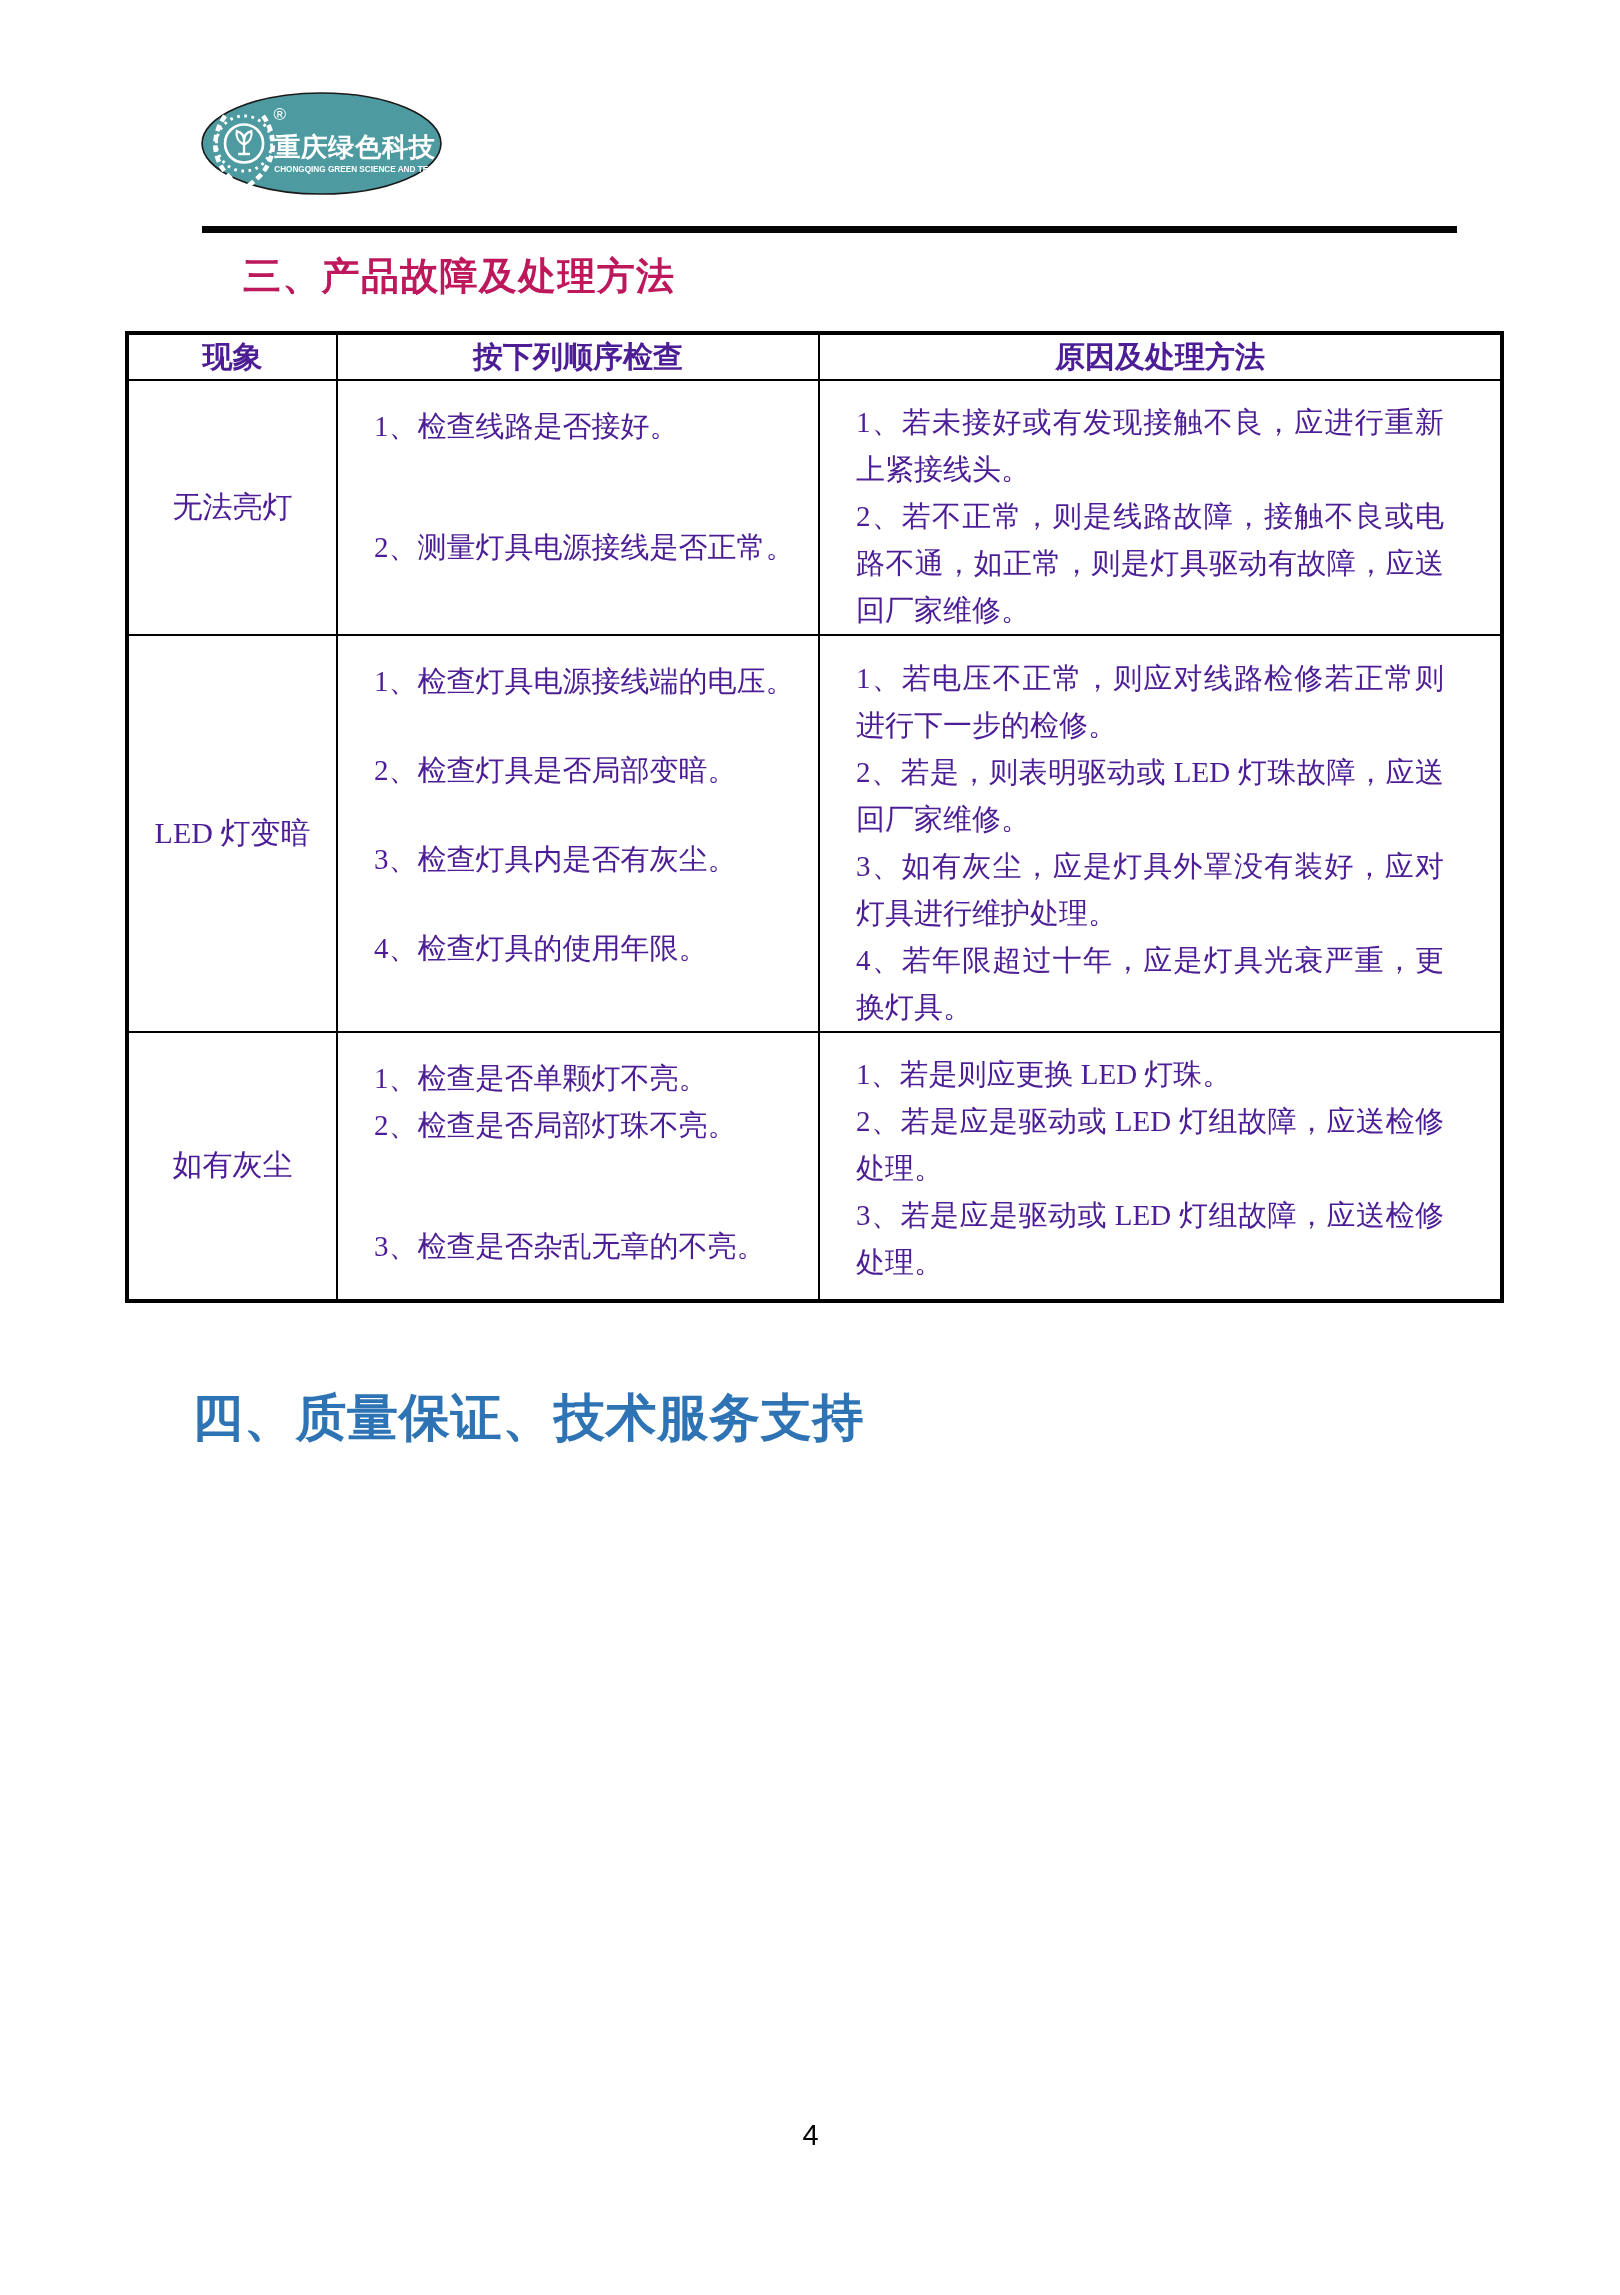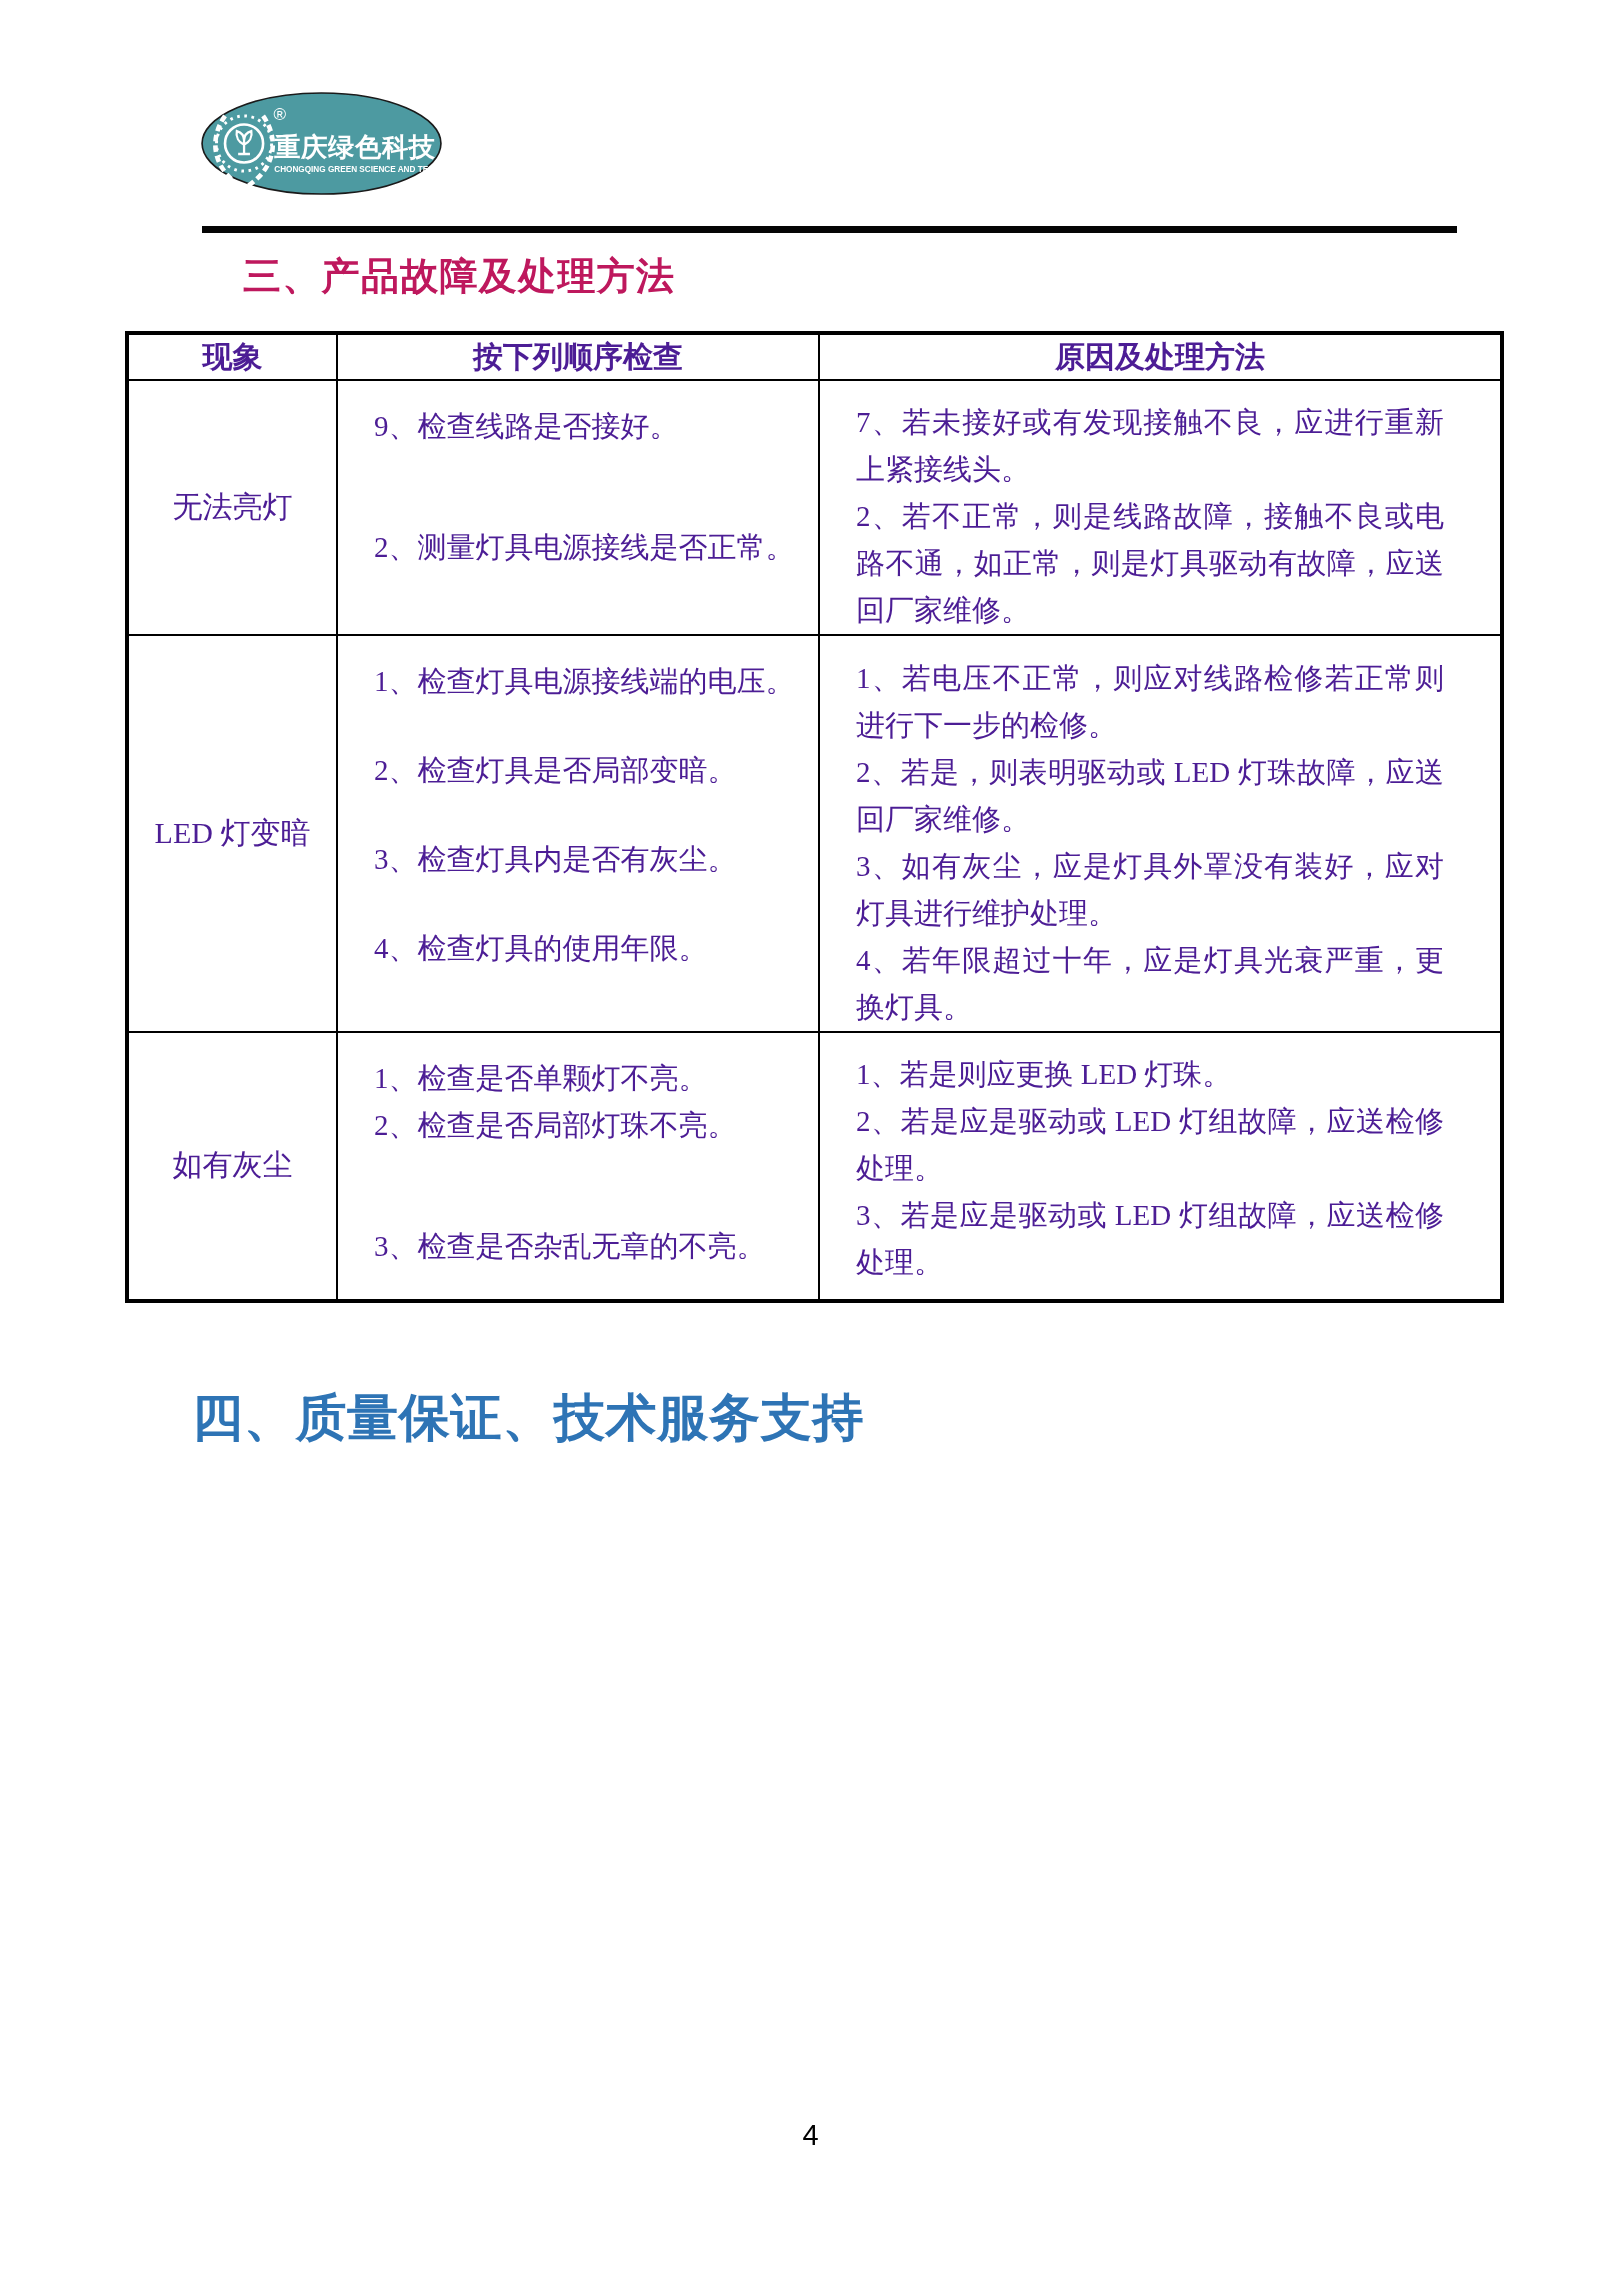--- a/index.html
+++ b/index.html
@@ -94,25 +94,25 @@
       <tr>
         <th>现象</th>
         <th>按下列顺序检查</th>
         <th>原因及处理方法</th>
       </tr>
     </thead>
     <tbody>
       <tr class="r1">
         <td class="phen">无法亮灯</td>
         <td class="checks">
-          <div class="item">9、检查线路是否接好。</div>
+          <div class="item">1、检查线路是否接好。</div>
           <div class="item mt-lg">2、测量灯具电源接线是否正常。</div>
         </td>
         <td class="causes">
-          <div class="item">7、若未接好或有发现接触不良，应进行重新上紧接线头。</div>
+          <div class="item">1、若未接好或有发现接触不良，应进行重新上紧接线头。</div>
           <div class="item">2、若不正常，则是线路故障，接触不良或电路不通，如正常，则是灯具驱动有故障，应送回厂家维修。</div>
         </td>
       </tr>
       <tr class="r2">
         <td class="phen">LED 灯变暗</td>
         <td class="checks">
           <div class="item">1、检查灯具电源接线端的电压。</div>
           <div class="item mt-md">2、检查灯具是否局部变暗。</div>
           <div class="item mt-md">3、检查灯具内是否有灰尘。</div>
           <div class="item mt-md">4、检查灯具的使用年限。</div>

